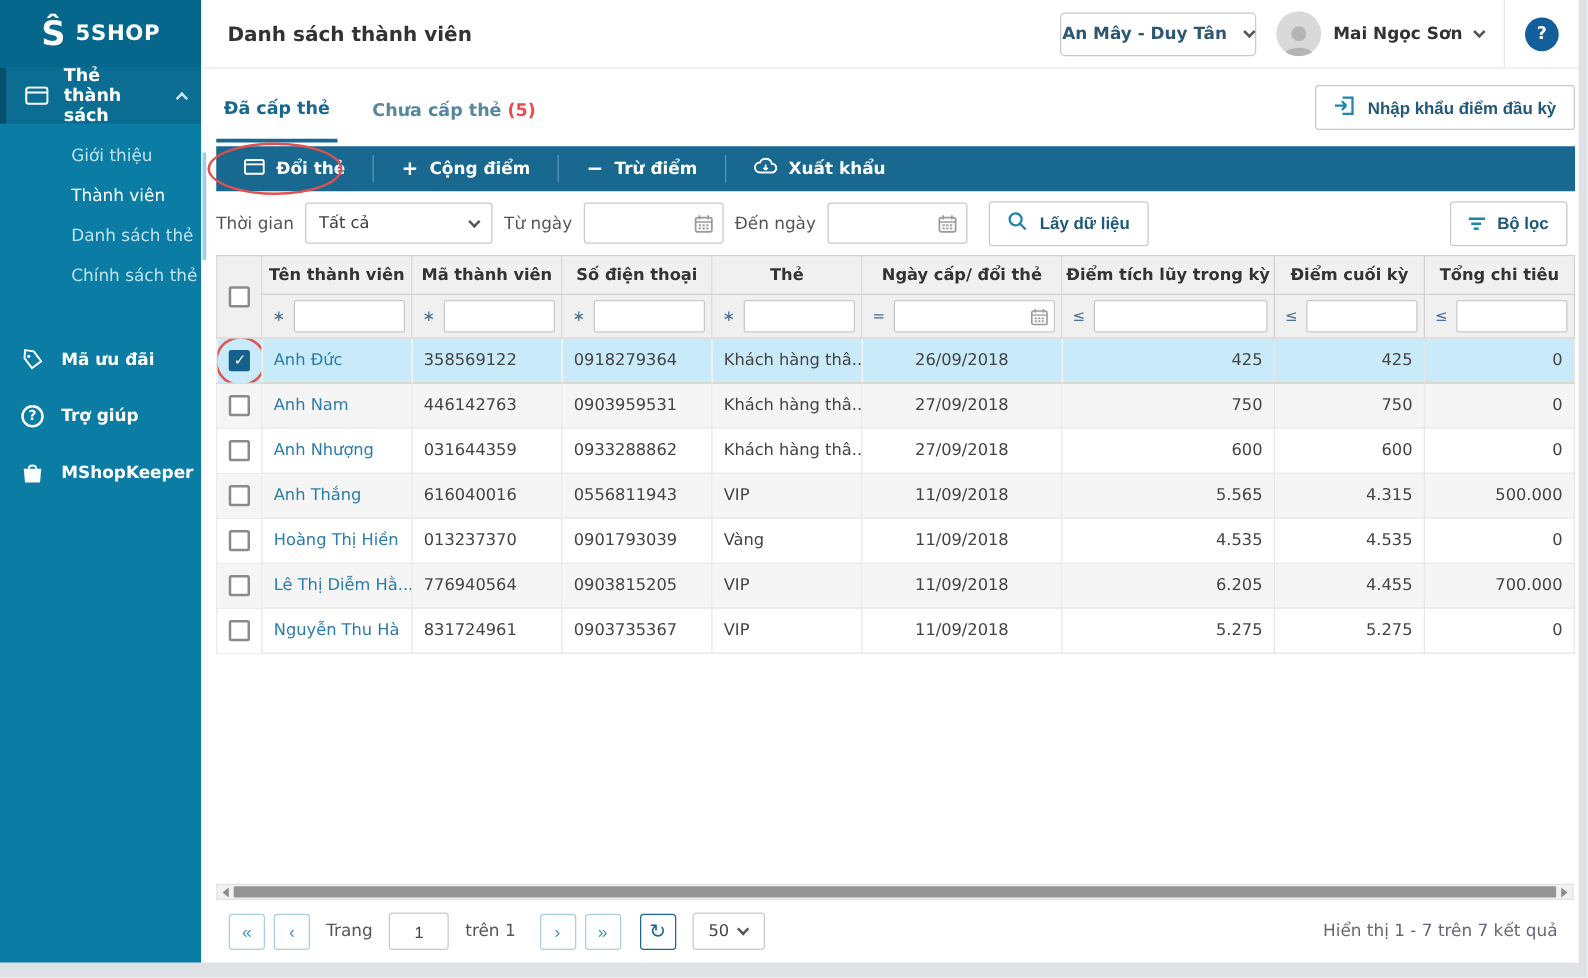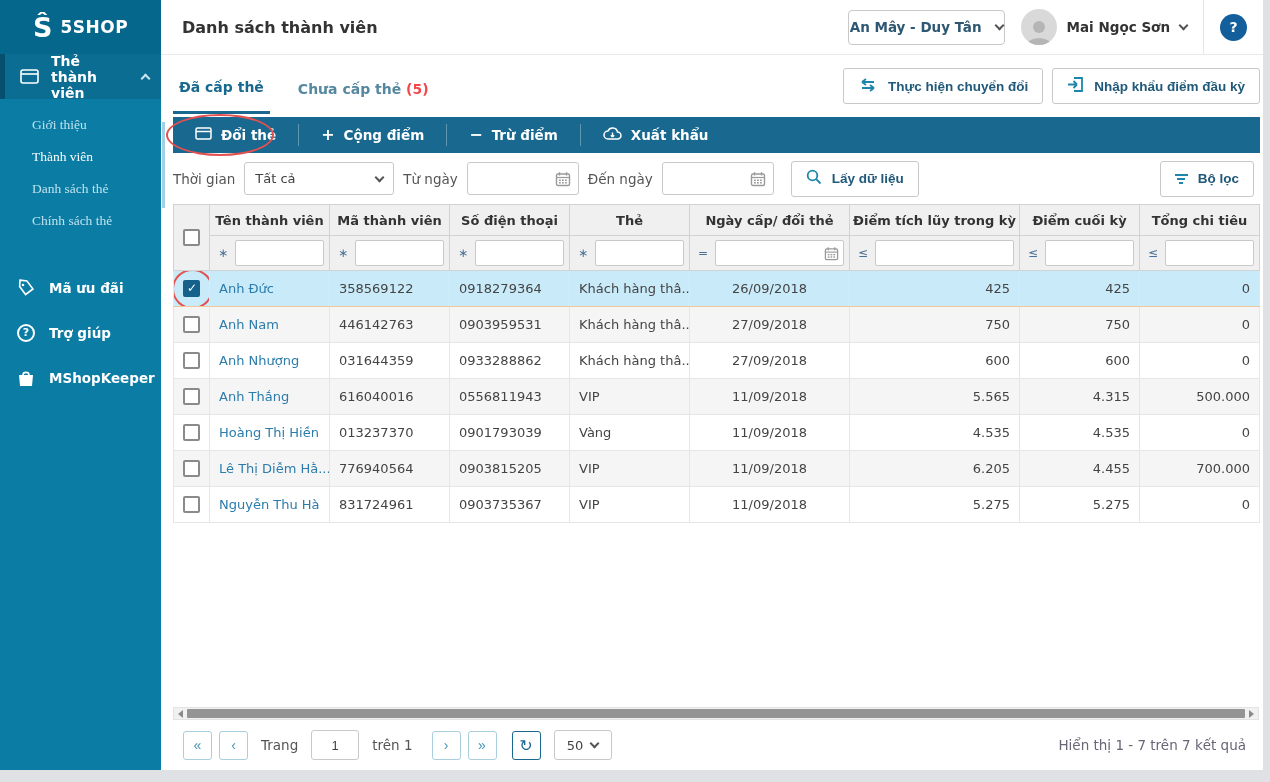--- a/index.html
+++ b/index.html
@@ -13,21 +13,21 @@
   
   .sidebar { width:161px; background:#0b7ca3; color:#fff; flex-shrink:0; display:flex; flex-direction:column; }
   .logo { height:54px; background:#04678b; display:flex; align-items:center; padding-left:33px; gap:8px; }
   .logo-mark { font-size:27px; font-weight:bold; line-height:1; }
   .logo-text { font-size:17px; font-weight:bold; letter-spacing:.5px; }
   .side-section { height:45px; background:#0c6d93; border-left:5px solid #05506c; display:flex; align-items:center; padding:0 12px 0 14px; gap:12px; cursor:pointer; }
   .side-section .lbl { font-size:14px; font-weight:bold; flex:1; }
   .chev-up { width:7px; height:7px; border-left:2px solid #cfe6f0; border-top:2px solid #cfe6f0; transform:rotate(45deg); margin-top:3px; }
   .chev-down { width:7px; height:7px; border-right:2px solid #555; border-bottom:2px solid #555; transform:rotate(45deg); margin-top:-3px; }
   .submenu { padding:10px 0 14px 0; }
-  .subitem { height:32px; line-height:32px; padding-left:32px; color:#bfe2ef; font-size:13.5px; cursor:pointer;font-family:Liberation Serif, serif; }
+  .subitem { height:32px; line-height:32px; padding-left:57px; color:#bfe2ef; font-size:13.5px; cursor:pointer; }
   .subitem.active { color:#fff; }
   .side-items { margin-top:14px; }
   .side-item { height:45px; display:flex; align-items:center; gap:13px; padding-left:16px; font-size:13.5px; font-weight:bold; cursor:pointer; }
   .sicon { width:20px; display:flex; justify-content:center; }
   .help-circle-icon { width:18px; height:18px; border:2px solid #fff; border-radius:50%; display:flex; align-items:center; justify-content:center; font-size:11px; font-weight:bold; }
 
   
   .main { flex:1; margin-right:8px; background:#fff; display:flex; flex-direction:column; }
   .topbar { height:55px; display:flex; align-items:center; padding-left:21px; border-bottom:1px solid #e9e9e9; flex-shrink:0; }
   .page-title { font-size:16px; font-weight:bold; color:#333; }
@@ -117,21 +117,21 @@
       <span class="logo-mark">Ŝ</span>
       <span class="logo-text">5SHOP</span>
     </div>
     <div class="side-section">
       <span class="sicon">
         <svg width="19" height="15" viewBox="0 0 19 15">
             <rect x="1" y="1" width="17" height="13" rx="2" fill="none" stroke="#fff" stroke-width="1.6"></rect>
             <line x1="1" y1="5" x2="18" y2="5" stroke="#fff" stroke-width="1.6"></line>
           </svg>
       </span>
-      <span class="lbl">Thẻ thành viên</span>
+      <span class="lbl">Thẻ thành sách</span>
       <span class="chev-up"></span>
     </div>
     <div class="submenu">
       <div class="subitem">Giới thiệu</div>
       <div class="subitem active">Thành viên</div>
       <div class="subitem">Danh sách thẻ</div>
       <div class="subitem">Chính sách thẻ</div>
     </div>
     <div class="side-items">
       <div class="side-item">
@@ -185,29 +185,20 @@
     <div class="content">
       <div class="left-strip"></div>
 
       <div class="tabsrow">
         <div class="tab active">Đã cấp thẻ</div>
         <div class="tab inactive">
           <span>Chưa cấp thẻ</span>
           <span class="badge">(5)</span>
         </div>
         <div class="spacer"></div>
-        <button class="btn-outline">
-          <span>
-            <svg width="20" height="14" viewBox="0 0 20 14">
-                <path d="M4 4 L16 4 M4 4 L8 1 M4 4 L8 7" stroke="#1e86ac" stroke-width="1.8" fill="none"></path>
-                <path d="M16 10 L4 10 M16 10 L12 7 M16 10 L12 13" stroke="#1e86ac" stroke-width="1.8" fill="none"></path>
-              </svg>
-          </span>
-          <span>Thực hiện chuyển đổi</span>
-        </button>
         <button class="btn-outline">
           <span>
             <svg width="17" height="17" viewBox="0 0 17 17">
                 <path d="M7 2 L15 2 L15 15 L7 15" fill="none" stroke="#1e86ac" stroke-width="1.8"></path>
                 <path d="M1 8.5 L10 8.5 M10 8.5 L6.5 5 M10 8.5 L6.5 12" stroke="#1e86ac" stroke-width="1.8" fill="none"></path>
               </svg>
           </span>
           <span>Nhập khẩu điểm đầu kỳ</span>
         </button>
       </div>

